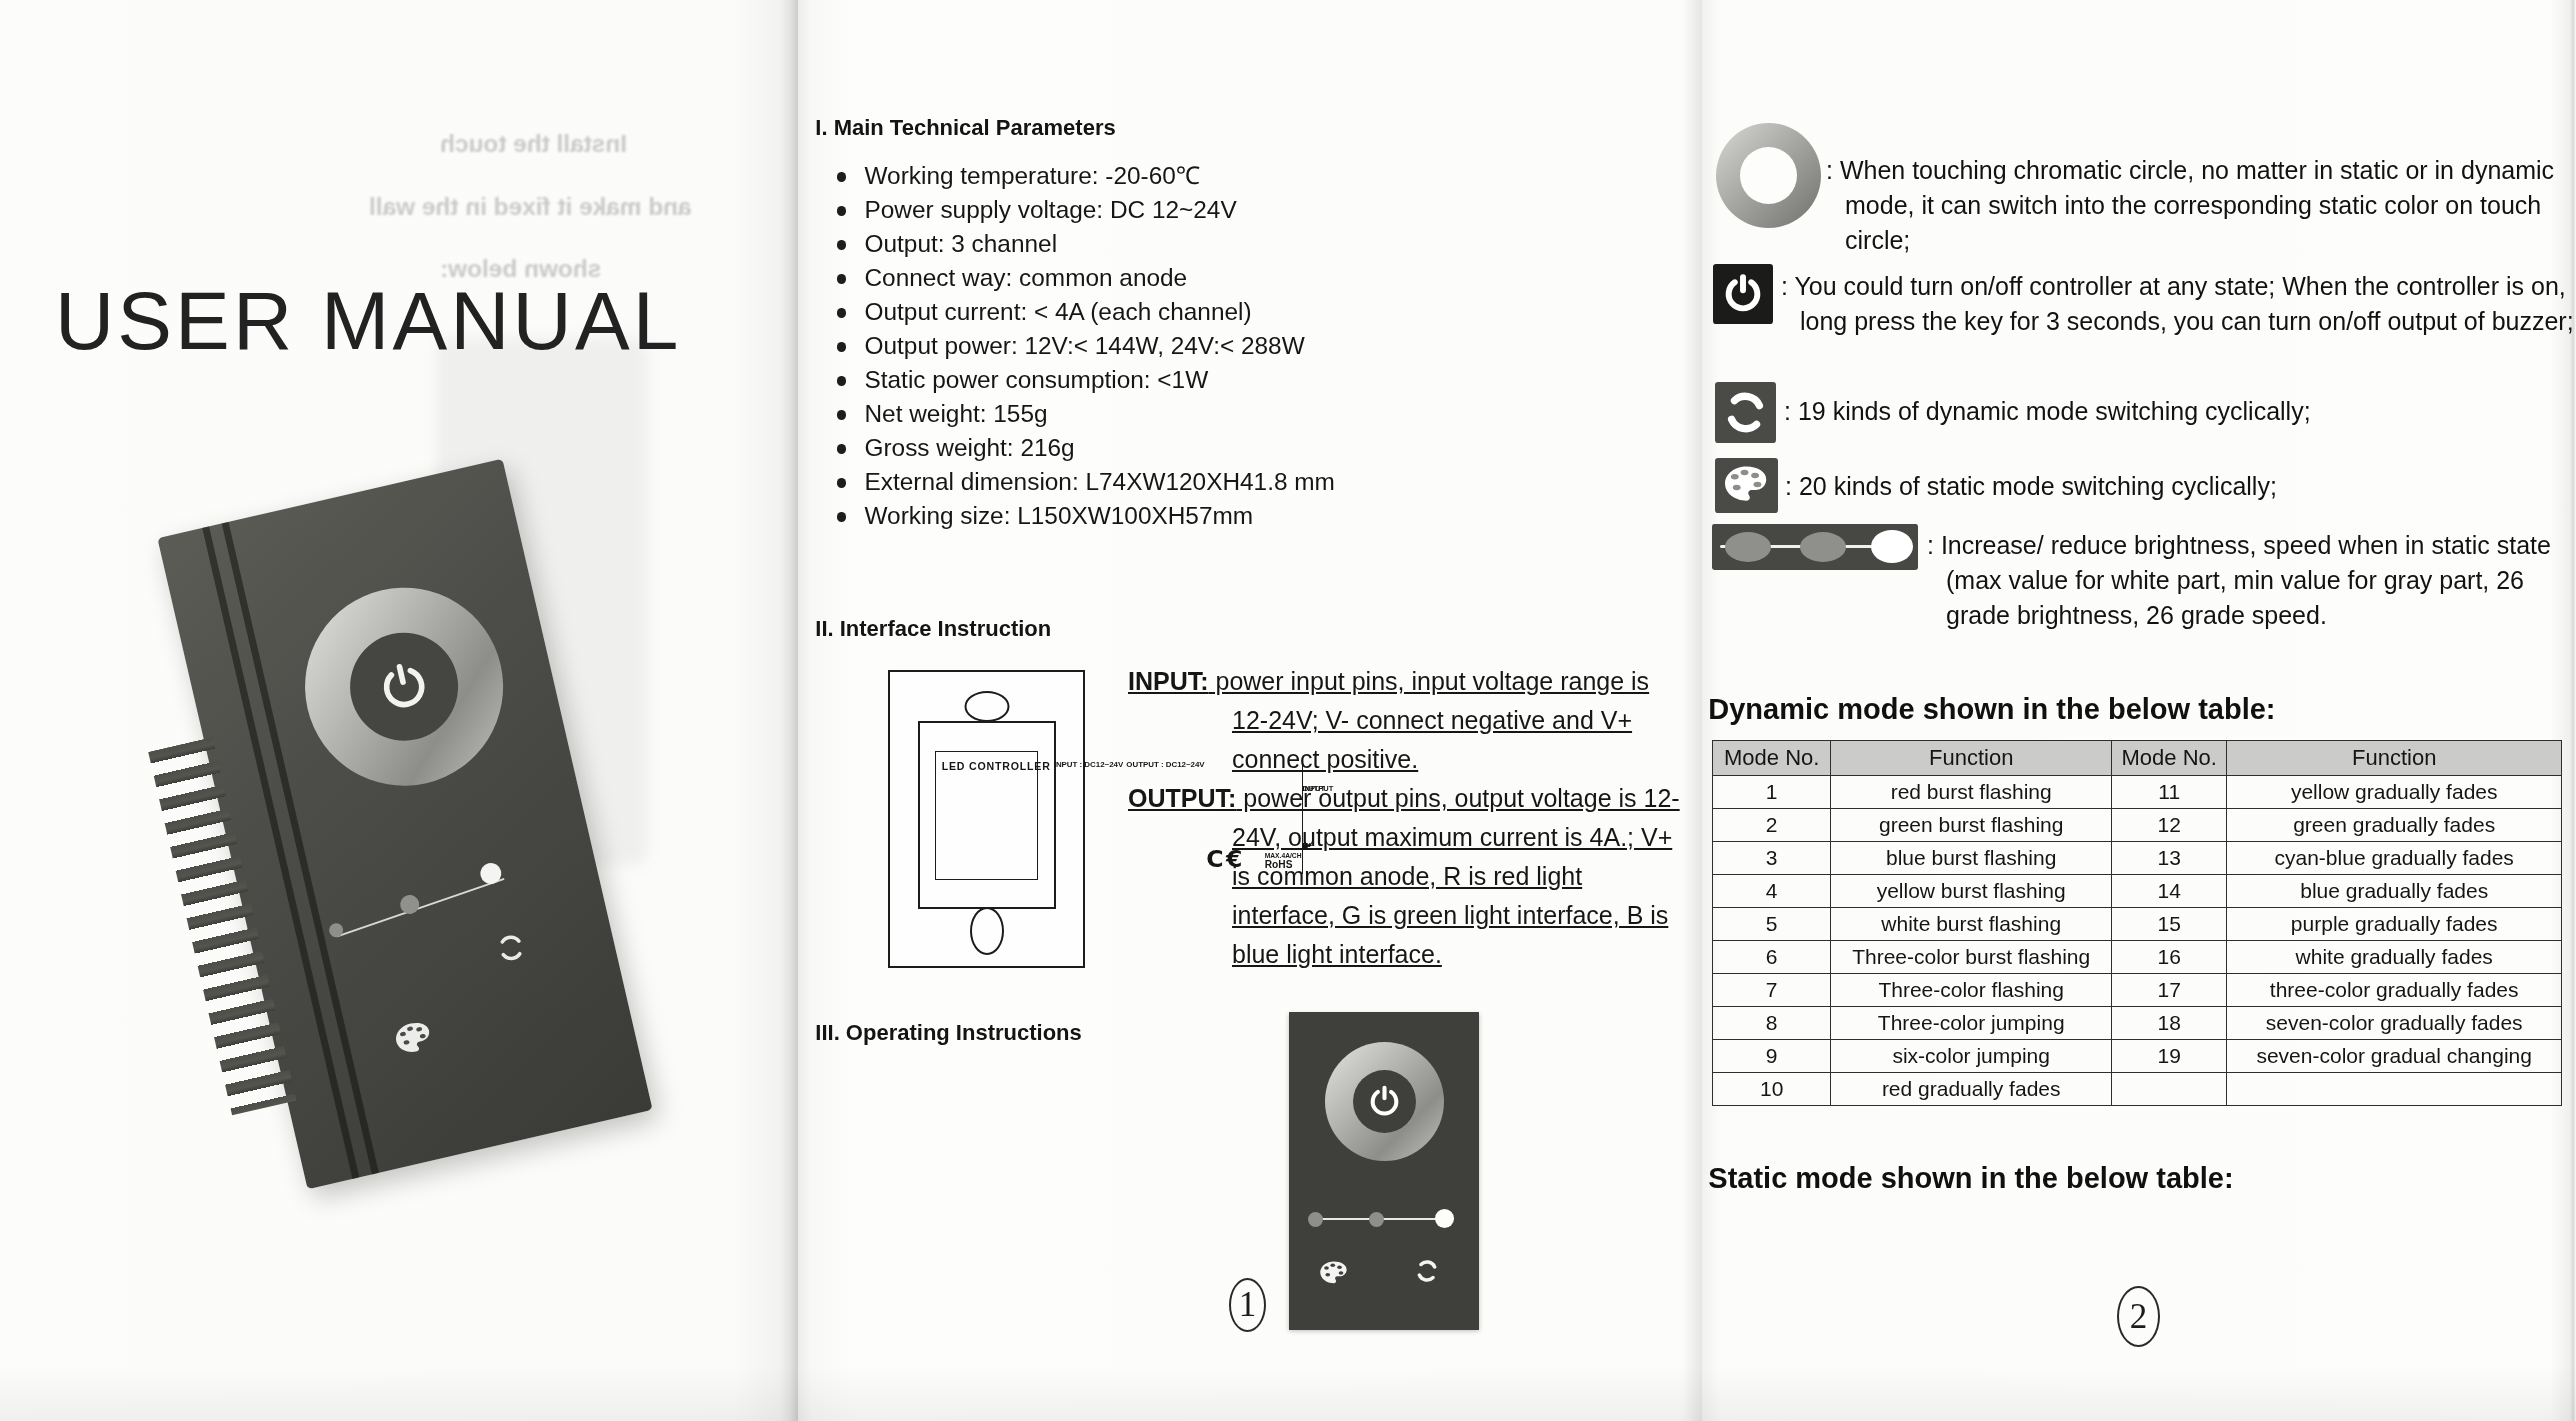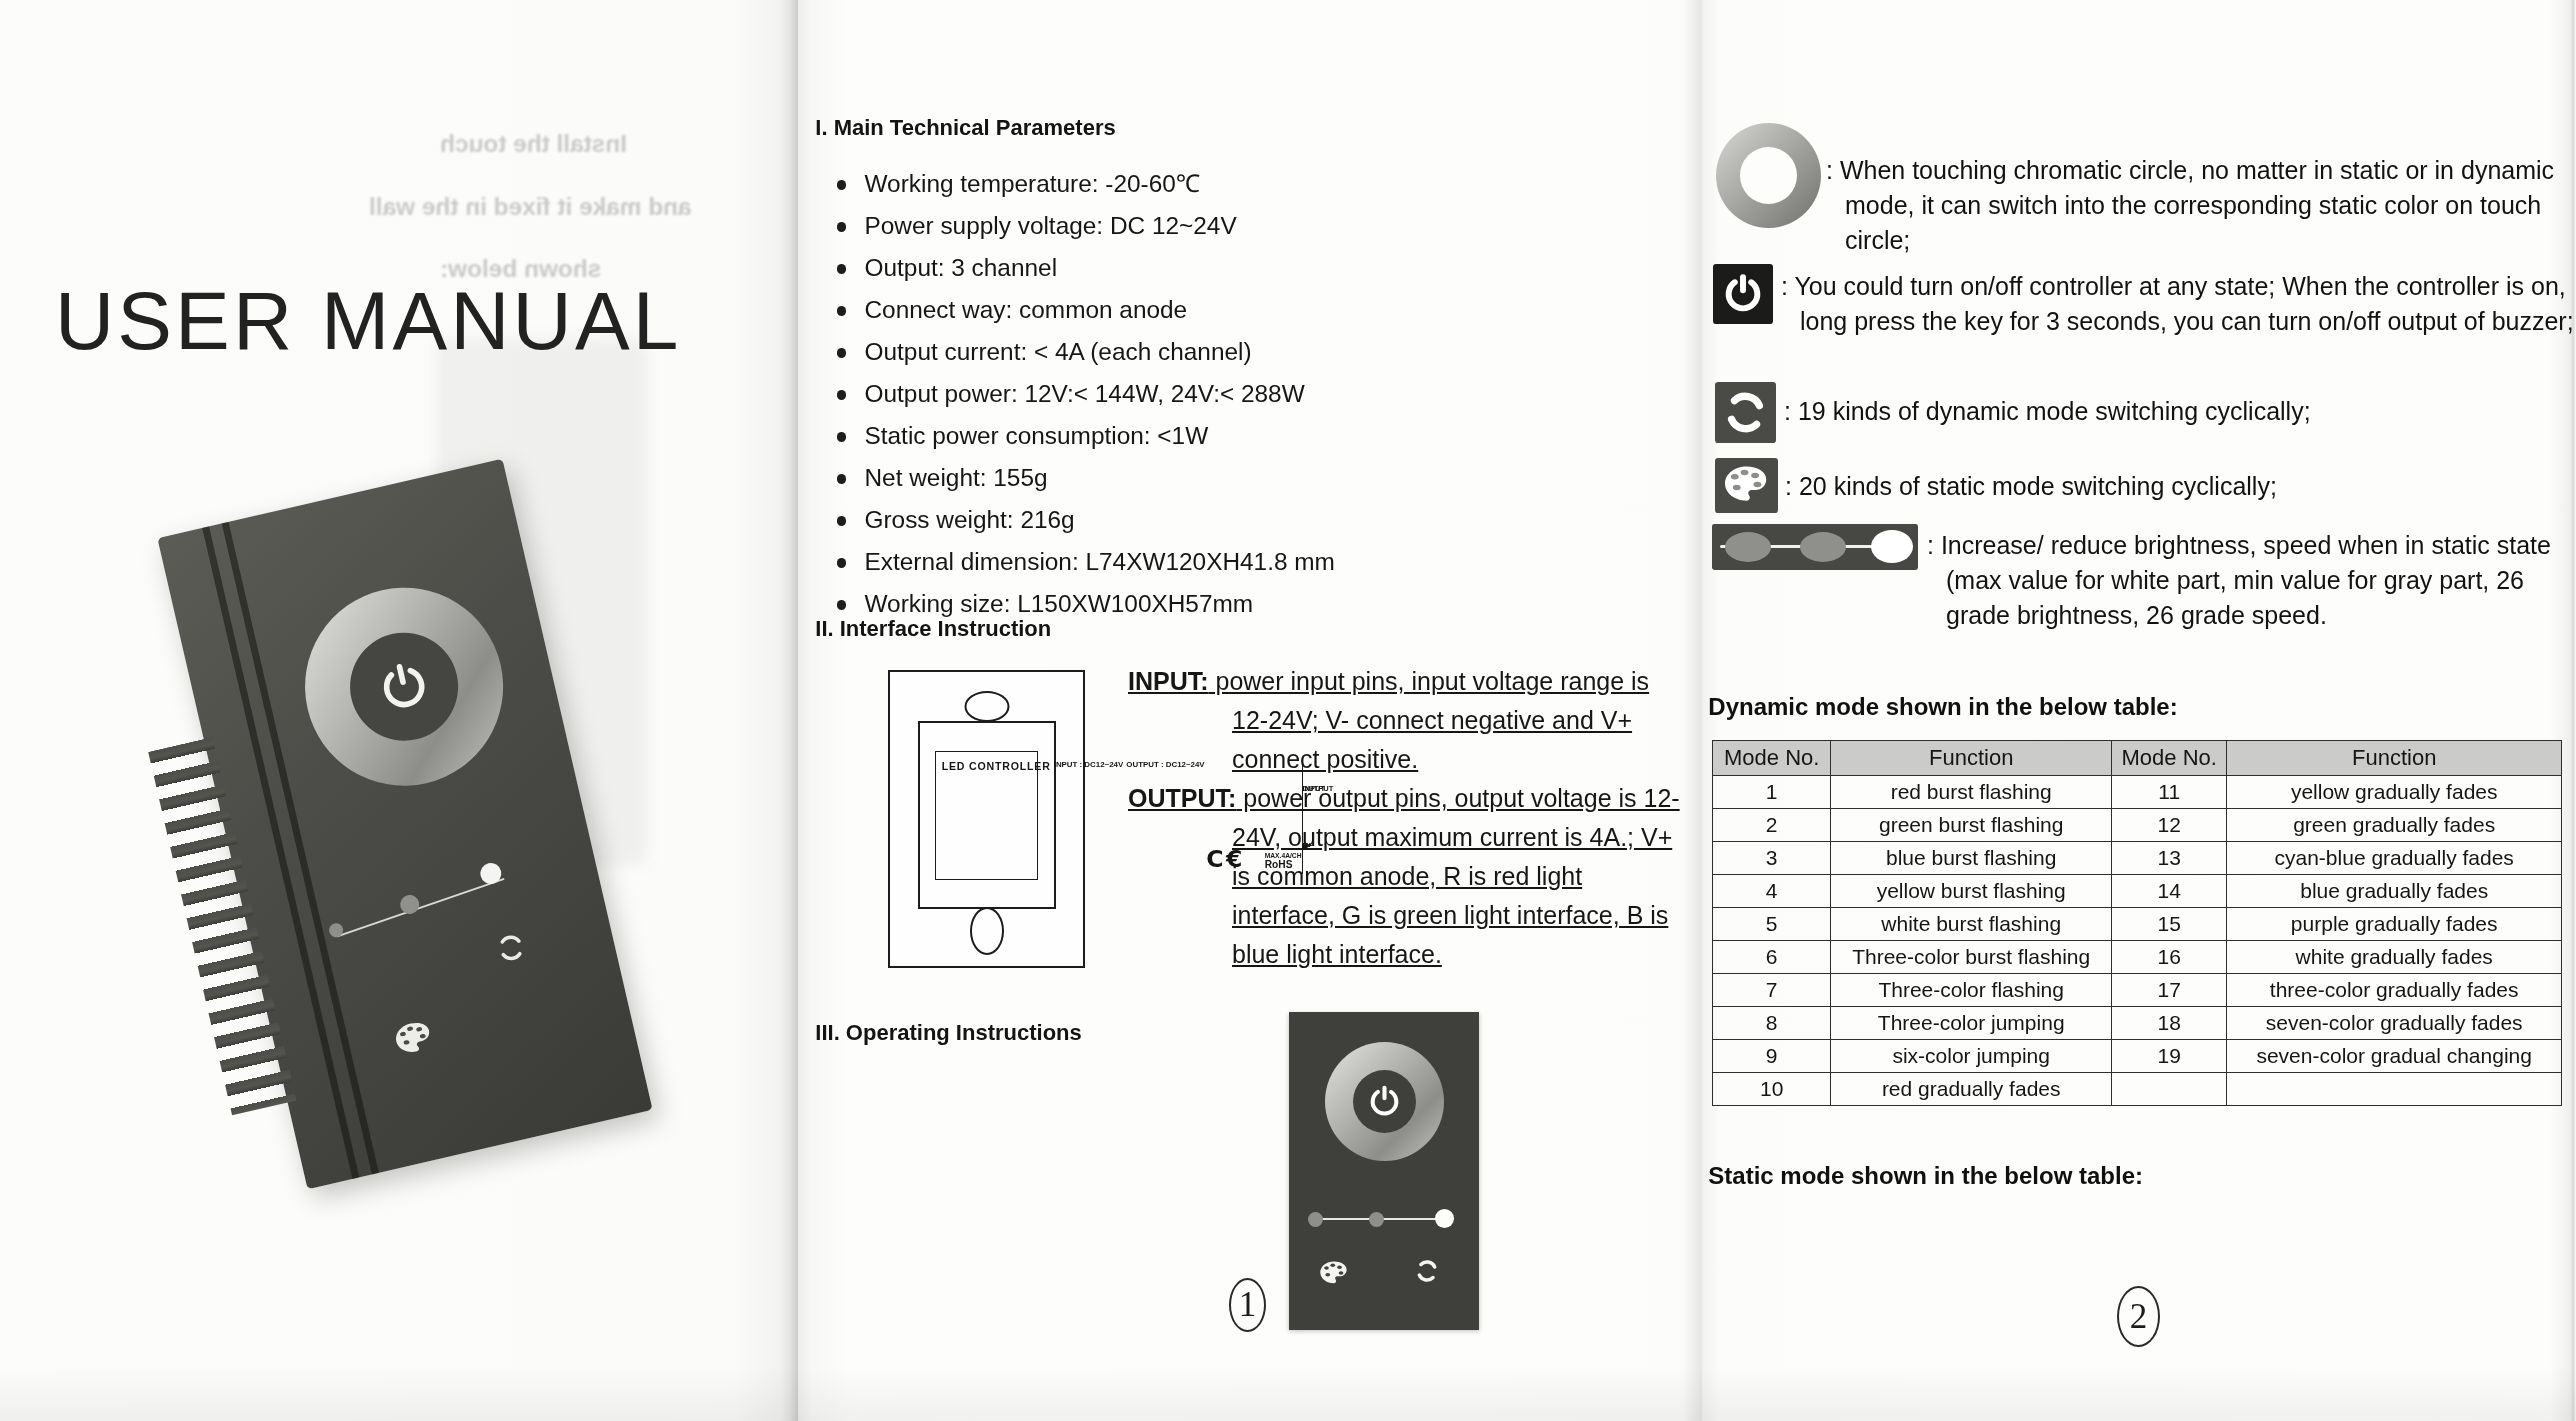--- a/index.html
+++ b/index.html
@@ -39,21 +39,21 @@
   .ring-hole{border-radius:50%;display:flex;align-items:center;justify-content:center;}
   .photo-ring{position:absolute;left:108px;top:101px;width:198px;height:198px;}
   .photo-hole{width:108px;height:108px;background:#454541;}
   .slider-line{position:absolute;background:#d8d8d4;height:2.4px;border-radius:1.6px;}
   .dot{position:absolute;border-radius:50%;}
   .glyph{position:absolute;}
   
   .h-big{position:absolute;font-size:22px;font-weight:700;color:#141414;white-space:nowrap;}
   
   .spec-list{position:absolute;left:27.5px;top:159px;margin:0;padding:0;list-style:none;font-size:24.4px;line-height:34px;}
-  .spec-list li{position:relative;padding-left:39px;white-space:nowrap;margin-top:8px;}
+  .spec-list li{position:relative;padding-left:39px;white-space:nowrap;}
   .spec-list li::before{content:"";position:absolute;left:11px;top:13.4px;width:9.4px;height:9.4px;border-radius:50%;background:#1d1d1d;}
   
   .diagram{position:absolute;left:90px;top:670px;width:193px;height:294px;border:2.4px solid #1c1c1c;background:#fefefe;}
   .oval-h{position:absolute;left:50%;transform:translateX(-50%);top:19px;width:41px;height:27px;border:2.4px solid #1c1c1c;border-radius:50%;}
   .oval-v{position:absolute;left:50%;transform:translateX(-50%);bottom:11px;width:30px;height:44px;border:2.4px solid #1c1c1c;border-radius:50%;}
   .inner-rect{position:absolute;left:27.5px;right:27.5px;top:49px;bottom:57px;border:2.4px solid #1c1c1c;}
   .label-box{position:absolute;left:15.7px;right:15.7px;top:28px;bottom:27px;border:1.6px solid #1c1c1c;padding:7.9px 5.5px 4.7px 5.5px;display:flex;flex-direction:row;}
   .label-box .dev-name{font-size:10.6px;font-weight:700;letter-spacing:0.8px;text-align:center;margin-bottom:17.3px;white-space:nowrap;}
   .label-box .io-line{font-size:7.9px;font-weight:700;margin:0 0 4.7px 3.1px;white-space:nowrap;}
   .ce-row{display:flex;align-items:flex-end;margin:1.6px 0 4.7px 1.6px;}
@@ -73,21 +73,21 @@
   .op-hole{width:63px;height:63px;background:#3f3f3c;}
   .circled-num{
     position:absolute;border:2.4px solid #2a2a2a;border-radius:50%;
     display:flex;align-items:center;justify-content:center;
     font-size:35px;color:#1c1c1c;font-family:"Liberation Serif",serif;
   }
   
   .icon-sq{position:absolute;display:flex;align-items:center;justify-content:center;border-radius:3.1px;}
   .icon-text{position:absolute;font-size:25px;line-height:35px;padding-left:19px;text-indent:-19px;color:#121212;}
   .slider-chip{position:absolute;background:#474744;border-radius:2.4px;}
-  .h-table{position:absolute;font-size:24px;font-weight:700;white-space:nowrap;color:#101010;}
+  .h-table{position:absolute;font-size:29px;font-weight:700;white-space:nowrap;color:#101010;}
   table.modes{
     position:absolute;left:10.2px;top:740px;border-collapse:collapse;table-layout:fixed;
     width:849px;font-size:21px;color:#151515;
   }
   table.modes th, table.modes td{border:1.6px solid #2e2e2e;text-align:center;height:32px;padding:0 3.1px;font-weight:400;overflow:hidden;white-space:nowrap;}
   table.modes th{height:34px;font-size:22px;}
   
   .fold{position:absolute;top:0;height:1421px;width:36px;pointer-events:none;}
   #fold1{left:780px;background:linear-gradient(to right,rgba(0,0,0,0) 0%,rgba(0,0,0,0.10) 52%,rgba(0,0,0,0.02) 62%,rgba(0,0,0,0) 100%);}
   #fold2{left:1682px;background:linear-gradient(to right,rgba(0,0,0,0) 0%,rgba(0,0,0,0.09) 55%,rgba(0,0,0,0) 100%);}

